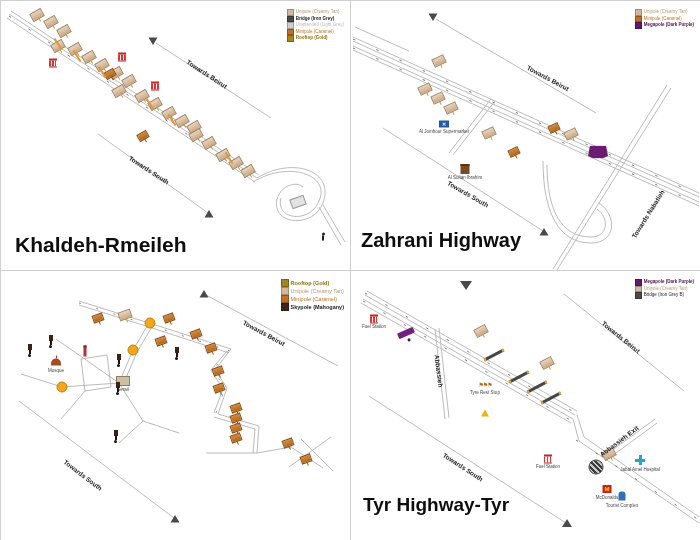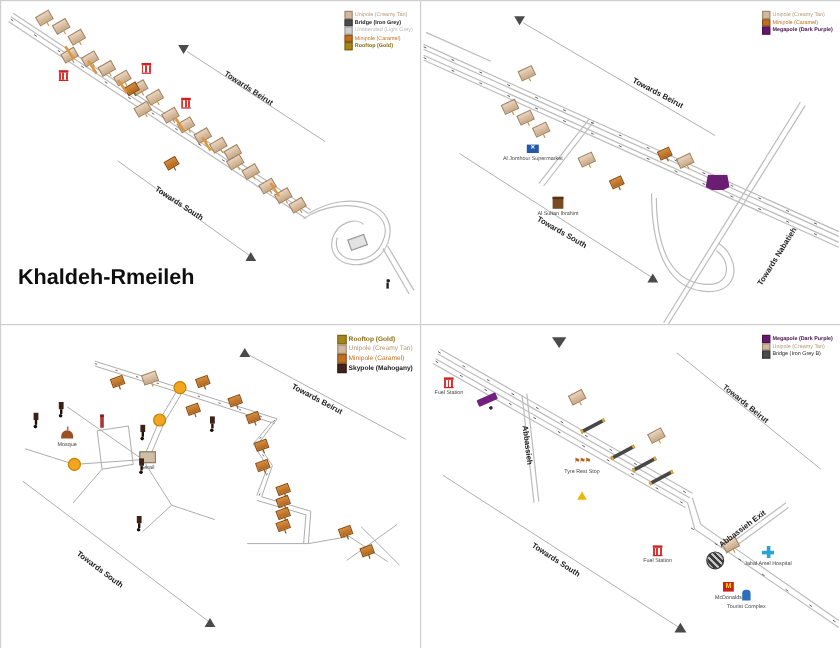--- a/index.html
+++ b/index.html
@@ -2,21 +2,21 @@
 <html><head>
 <meta charset="utf-8">
 <style>
   html,body{margin:0;padding:0;background:#e9e9e9;font-family:"Liberation Sans",sans-serif;}
   .grid{display:grid;grid-template-columns:349px 349px;grid-template-rows:269px 269px;gap:1px;
         background:#cfcfcf;border:1px solid #cfcfcf;width:700px;height:540px;box-sizing:border-box;}
   .panel{position:relative;background:#fff;overflow:hidden;}
   .panel svg{position:absolute;left:0;top:0;}
   .markers{position:absolute;left:0;top:0;width:100%;height:100%;}
   .title{position:absolute;margin:0;font-weight:bold;color:#0e0e0e;letter-spacing:0;}
-  .p0 .title{left:14px;bottom:28px;font-size:18px;}
+  .p0 .title{left:14px;bottom:13px;font-size:21px;}
   .p1 .title{left:10px;bottom:18px;font-size:20px;}
   .p2 .title{left:16px;bottom:13px;font-size:12px;}
   .p3 .title{left:12px;bottom:24px;font-size:19px;}
   .legend{position:absolute;top:8px;right:6px;}
   .lg-row{display:flex;align-items:center;font-size:4.5px;line-height:6.5px;white-space:nowrap;justify-content:flex-start;}
   .p2 .lg-row{font-size:5.5px;line-height:8px;}
   .sw{display:inline-block;width:4.5px;height:4.5px;margin-right:2px;flex:0 0 auto;border:0.5px solid rgba(0,0,0,.25);}
   .p2 .sw{width:5.5px;height:5.5px;}
   .dir{position:absolute;font-size:6.5px;font-weight:bold;color:#222;white-space:nowrap;}
   .mk{position:absolute;transform:translate(-50%,-50%);}
@@ -187,20 +187,21 @@
         </div>
         <div class="lg-row">
           <span class="sw" style="background: rgb(192, 112, 32);"></span>
           <span style="color: rgb(191, 115, 38);">Minipole (Caramel)</span>
         </div>
         <div class="lg-row">
           <span class="sw" style="background: rgb(101, 23, 110);"></span>
           <span style="color: rgb(74, 17, 82); font-weight: bold;">Megapole (Dark Purple)</span>
         </div>
       </div>
+    <h2 class="title">Zahrani Highway</h2>
   </section>
 
   <section class="panel p2">
     <svg width="349" height="269" viewBox="0 0 349 269">
       <g stroke="#a8a8a8" fill="none" stroke-width="0.8">
         <path d="M78,30 L148,52 L230,78"></path>
           <path d="M78,34 L148,56 L228,82"></path>
         <path d="M148,52 L132,79 L118,112"></path>
           <path d="M152,54 L136,81 L122,114"></path>
         <path d="M230,78 L214,99 L226,117 L217,143"></path>
@@ -337,15 +338,16 @@
         </div>
         <div class="lg-row">
           <span class="sw" style="background: rgb(211, 184, 157);"></span>
           <span style="color: rgb(180, 152, 120);">Unipole (Creamy Tan)</span>
         </div>
         <div class="lg-row">
           <span class="sw" style="background: rgb(74, 74, 74);"></span>
           <span style="color: rgb(34, 34, 34);">Bridge (Iron Grey B)</span>
         </div>
       </div>
+    <h2 class="title">Tyr Highway-Tyr</h2>
   </section>
 
 </div>
 
 </body></html>

